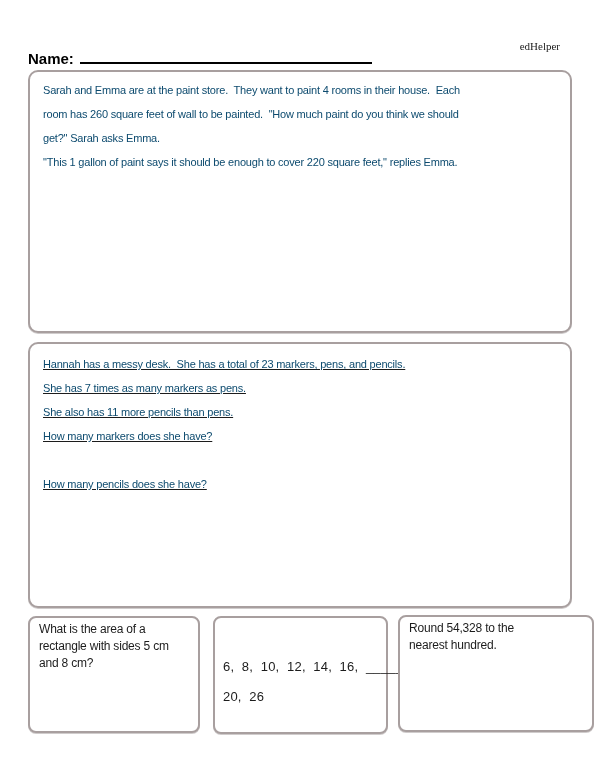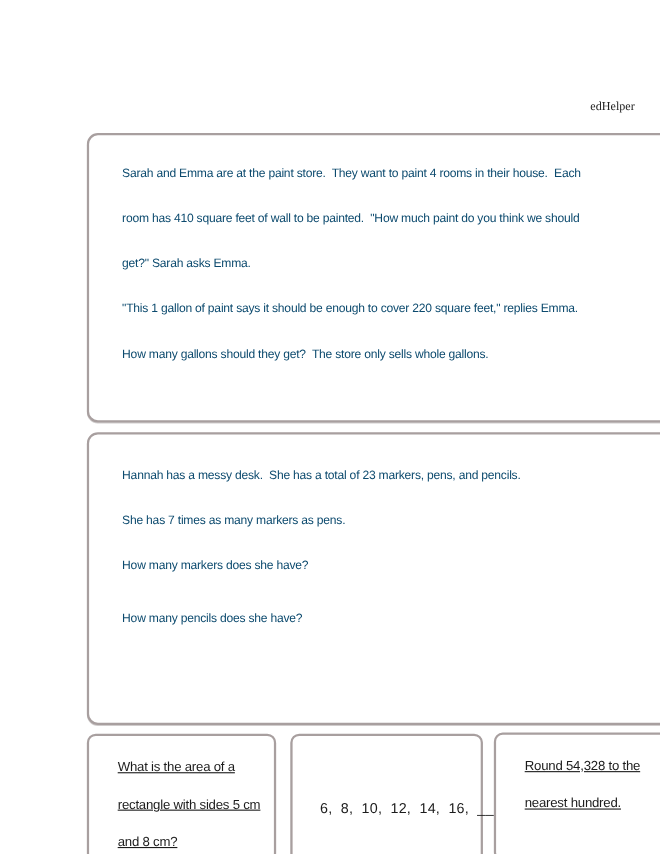--- a/index.html
+++ b/index.html
@@ -1,15 +1,15 @@
 <!DOCTYPE html>
 <html><head>
 <meta charset="utf-8">
 <style>
-  * { margin: 17px; padding: 0; box-sizing: border-box; }
+  * { margin: 0; padding: 0; box-sizing: border-box; }
   html, body { width: 600px; height: 776px; background: #ffffff; }
   body {
     position: relative;
     font-family: "Liberation Sans", sans-serif;
     color: #1c1c1c;
     overflow: hidden;
   }
 
   .brand {
     position: absolute;
@@ -40,71 +40,70 @@
 
   .pbox {
     position: absolute;
     border: 2px solid #a89f9f;
     border-radius: 10px;
     background: #ffffff;
   }
   .pbox.shadow { box-shadow: 0 1px 0 rgba(120,110,110,0.35); }
 
   #box1 { left: 28px; top: 70px;  width: 544px; height: 263px; padding: 6px 13px; }
-  #box2 { left: 28px; top: 342px; width: 544px; height: 266px; padding: 8px 13px; }
+  #box2 { left: 28px; top: 342px; width: 544px; height: 266px; padding: 8px 13px; text-decoration: underline; }
   #box3 { left: 28px; top: 616px; width: 172px; height: 117px; padding: 3px 9px;  border-radius: 8px; }
   #box4 { left: 213px; top: 616px; width: 175px; height: 118px; padding: 34px 8px 0 8px; border-radius: 8px; }
   #box5 { left: 398px; top: 615px; width: 196px; height: 117px; padding: 3px 9px;  border-radius: 8px; }
 
   .line {
     font-size: 11px;
     line-height: 24px;
     letter-spacing: -0.2px;
     white-space: pre;
     color: #0c4a6e;
   }
   .gap-before { margin-top: 24px; }
 
   .small-line {
     font-size: 12px;
     line-height: 17px;
     letter-spacing: -0.2px;
     white-space: pre;
     color: #1c1c1c;
-    text-decoration: underline;
   }
   .seq-line {
     font-size: 13px;
     line-height: 30px;
     letter-spacing: 0.2px;
     white-space: pre;
     color: #1c1c1c;
   }
 </style>
 </head>
 <body>
 
 <div class="brand">edHelper</div>
 
 <div class="name-row">
   <span>Name:</span><span class="name-line"></span>
 </div>
 
 <div id="box1" class="pbox shadow">
   <div class="line">Sarah and Emma are at the paint store.  They want to paint 4 rooms in their house.  Each</div>
-  <div class="line">room has 410 square feet of wall to be painted.  "How much paint do you think we should</div>
+  <div class="line">room has 260 square feet of wall to be painted.  "How much paint do you think we should</div>
   <div class="line">get?" Sarah asks Emma.</div>
   <div class="line">"This 1 gallon of paint says it should be enough to cover 220 square feet," replies Emma.</div>
-  <div class="line">How many gallons should they get?  The store only sells whole gallons.</div>
   <div></div>
 </div>
 
 <div id="box2" class="pbox shadow">
   <div class="line">Hannah has a messy desk.  She has a total of 23 markers, pens, and pencils.</div>
   <div class="line">She has 7 times as many markers as pens.</div>
+  <div class="line">She also has 11 more pencils than pens.</div>
   <div class="line">How many markers does she have?</div>
   <div class="line gap-before">How many pencils does she have?</div>
   <div></div>
 </div>
 
 <div id="box3" class="pbox shadow">
   <div class="small-line">What is the area of a</div>
   <div class="small-line">rectangle with sides 5 cm</div>
   <div class="small-line">and 8 cm?</div>
   <div></div>

